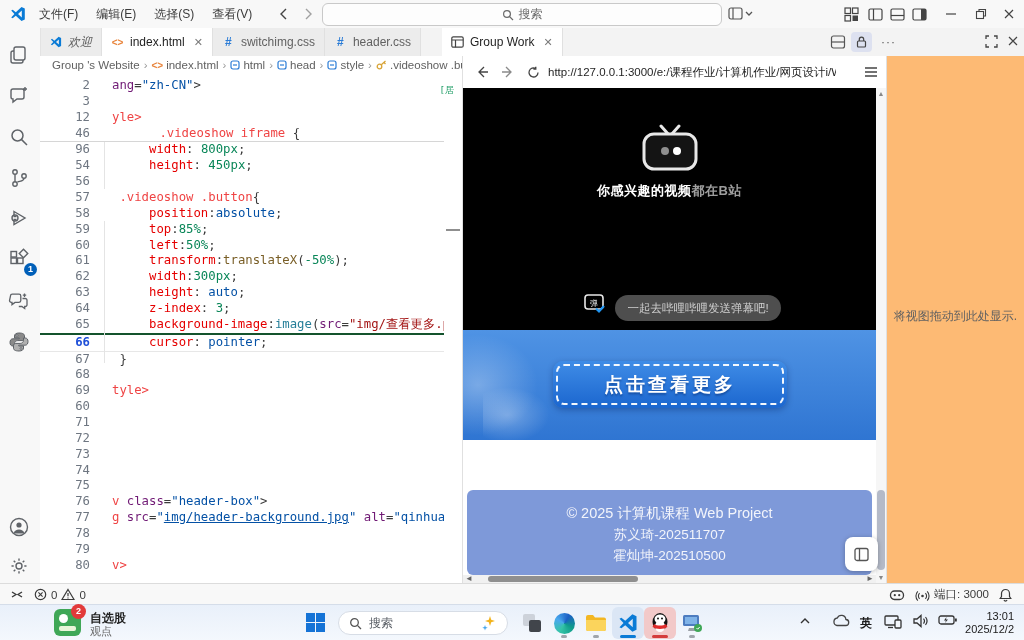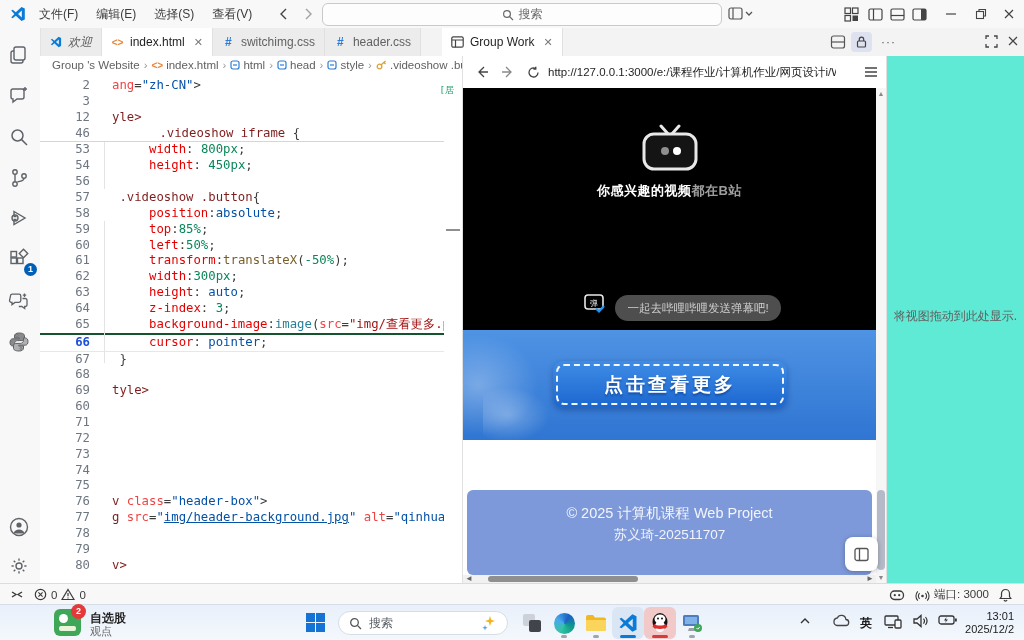--- a/index.html
+++ b/index.html
@@ -40,21 +40,21 @@
 
   
   #editor{left:40px;top:74px;width:422px;height:509px;background:#fff;overflow:hidden;}
   .code-row{position:relative;height:15.87px;display:flex;font-family:"DejaVu Sans Mono","Liberation Mono",monospace;
             font-size:12.3px;line-height:15.87px;white-space:pre;}
   .code-row.sep{border-bottom:1px solid #d6d6d6;gap:40px;}
   .code-row.cur{border-top:2px solid #14532d;border-bottom:1px solid #e7e7e7;}
   .ln{width:50px;text-align:right;padding-right:15px;color:#6e7681;flex:none;}
   .code-row.cur .ln{color:#1d4ed8;font-weight:700;}
   .code{padding-left:7px;}
-  .tk-attr{color:#ef4444}.tk-val{color:#0451a5}.tk-tag{color:#7f1d1d}.tk-prop{color:#e50000}
+  .tk-attr{color:#701a75}.tk-val{color:#0451a5}.tk-tag{color:#ef4444}.tk-prop{color:#e50000}
   .tk-num{color:#098658}.tk-kw{color:#0451a5}.tk-fn{color:#795e26}.tk-fn2{color:#267f99}
   .tk-str{color:#a31515}.tk-p{color:#3b3b3b}
   .tk-link{color:#0451a5;text-decoration:underline}
   .guide{position:absolute;width:1px;background:#e4e4e4;left:64px;}
   #minimap{position:absolute;right:0;top:0;width:18px;height:509px;background:#fff;}
   #ghost{position:absolute;right:8px;top:10px;color:#1f9d66;font-size:9px;font-family:"DejaVu Sans Mono",monospace;}
   #mini-dash{position:absolute;right:2px;top:155px;width:14px;height:2px;background:#8f8f8f;}
 
   
   .vdiv{top:56px;width:1px;height:527px;background:#e0e0e0;}
@@ -83,21 +83,21 @@
   #hscroll{position:absolute;left:0;top:519px;width:413px;height:8px;background:#f1f1f1;}
   #hthumb{position:absolute;left:25px;top:1px;width:150px;height:6px;border-radius:3px;background:#8f8f8f;}
   .hsarr{position:absolute;top:-1px;font-size:8px;color:#666;}
   #vscroll{position:absolute;left:413px;top:32px;width:10px;height:495px;background:#f6f6f6;}
   #vthumb{position:absolute;left:1px;top:402px;width:8px;height:80px;border-radius:4px;background:#b4bac8;}
   .vsarr{position:absolute;left:0;width:10px;text-align:center;font-size:7px;color:#888;}
   #floatbtn{position:absolute;left:382px;top:481px;width:33px;height:34px;background:#fff;border-radius:8px;
             box-shadow:0 1px 5px rgba(0,0,0,.28);display:flex;align-items:center;justify-content:center;}
 
   
-  #rightpanel{left:887px;top:56px;width:137px;height:527px;background:#5eead4;}
+  #rightpanel{left:887px;top:56px;width:137px;height:527px;background:#fdba74;}
   #drop-hint{position:absolute;left:0;top:252px;width:137px;text-align:center;color:#616161;font-size:12px;}
 
   
   #statusbar{left:0;top:583px;width:1024px;height:21px;background:#f8f8f8;border-top:1px solid #dcdcdc;
              display:flex;align-items:center;font-size:11.5px;color:#3b3b3b;}
   .sb-item{display:flex;align-items:center;gap:4px;margin-right:10px;}
 
   
   #taskbar{left:0;top:604px;width:1024px;height:36px;background:linear-gradient(180deg,#e9f0fa,#f4f8fd);border-top:1px solid #d5dde9;}
   #tb-search{left:338px;top:6px;width:170px;height:24px;background:#fff;border:1px solid #d7dde6;border-radius:13px;
@@ -375,21 +375,21 @@
         <span>.videoshow .button</span>
       </span>
     </div>
 
   <div class="abs" id="editor">
     <div id="code-rows" style="padding-top: 4px;">
         <div class="code-row"><span class="ln">2</span><span class="code"><span class="tk-attr">ang</span><span class="tk-p">=</span><span class="tk-val">"zh-CN"</span><span class="tk-p">&gt;</span></span></div>
         <div class="code-row"><span class="ln">3</span><span class="code"></span></div>
         <div class="code-row"><span class="ln">12</span><span class="code"><span class="tk-tag">yle&gt;</span></span></div>
         <div class="code-row sep"><span class="ln">46</span><span class="code"><span class="tk-tag"> .videoshow iframe </span><span class="tk-p">{</span></span></div>
-        <div class="code-row"><span class="ln">53</span><span class="code"><span class="tk-p">     </span><span class="tk-prop">width</span><span class="tk-p">: </span><span class="tk-num">800px</span><span class="tk-p">;</span></span></div>
+        <div class="code-row"><span class="ln">96</span><span class="code"><span class="tk-p">     </span><span class="tk-prop">width</span><span class="tk-p">: </span><span class="tk-num">800px</span><span class="tk-p">;</span></span></div>
         <div class="code-row"><span class="ln">54</span><span class="code"><span class="tk-p">     </span><span class="tk-prop">height</span><span class="tk-p">: </span><span class="tk-num">450px</span><span class="tk-p">;</span></span></div>
         <div class="code-row"><span class="ln">56</span><span class="code"></span></div>
         <div class="code-row"><span class="ln">57</span><span class="code"><span class="tk-tag"> .videoshow .button</span><span class="tk-p">{</span></span></div>
         <div class="code-row"><span class="ln">58</span><span class="code"><span class="tk-p">     </span><span class="tk-prop">position</span><span class="tk-p">:</span><span class="tk-kw">absolute</span><span class="tk-p">;</span></span></div>
         <div class="code-row"><span class="ln">59</span><span class="code"><span class="tk-p">     </span><span class="tk-prop">top</span><span class="tk-p">:</span><span class="tk-num">85%</span><span class="tk-p">;</span></span></div>
         <div class="code-row"><span class="ln">60</span><span class="code"><span class="tk-p">     </span><span class="tk-prop">left</span><span class="tk-p">:</span><span class="tk-num">50%</span><span class="tk-p">;</span></span></div>
         <div class="code-row"><span class="ln">61</span><span class="code"><span class="tk-p">     </span><span class="tk-prop">transform</span><span class="tk-p">:</span><span class="tk-fn">translateX</span><span class="tk-p">(</span><span class="tk-num">-50%</span><span class="tk-p">)</span><span class="tk-p">;</span></span></div>
         <div class="code-row"><span class="ln">62</span><span class="code"><span class="tk-p">     </span><span class="tk-prop">width</span><span class="tk-p">:</span><span class="tk-num">300px</span><span class="tk-p">;</span></span></div>
         <div class="code-row"><span class="ln">63</span><span class="code"><span class="tk-p">     </span><span class="tk-prop">height</span><span class="tk-p">: </span><span class="tk-kw">auto</span><span class="tk-p">;</span></span></div>
         <div class="code-row"><span class="ln">64</span><span class="code"><span class="tk-p">     </span><span class="tk-prop">z-index</span><span class="tk-p">: </span><span class="tk-num">3</span><span class="tk-p">;</span></span></div>
@@ -472,20 +472,21 @@
       <div class="blob" style="left:-20px;top:0;width:100px;height:110px"></div>
       <div class="blob" style="left:20px;top:55px;width:70px;height:60px"></div>
       <div id="cta">
         <div id="cta-dash">点击查看更多</div>
       </div>
     </div>
 
     <div id="site-footer">
         <div class="fl">© 2025 计算机课程 Web Project</div>
         <div class="fl">苏义琦-202511707</div>
+        <div class="fl">霍灿坤-202510500</div>
       </div>
 
     <div id="hscroll">
       <span class="hsarr" style="left:2px">◄</span>
       <div id="hthumb"></div>
       <span class="hsarr" style="right:2px">►</span>
     </div>
     <div id="vscroll">
       <span class="vsarr" style="top:2px">▲</span>
       <div id="vthumb"></div>

